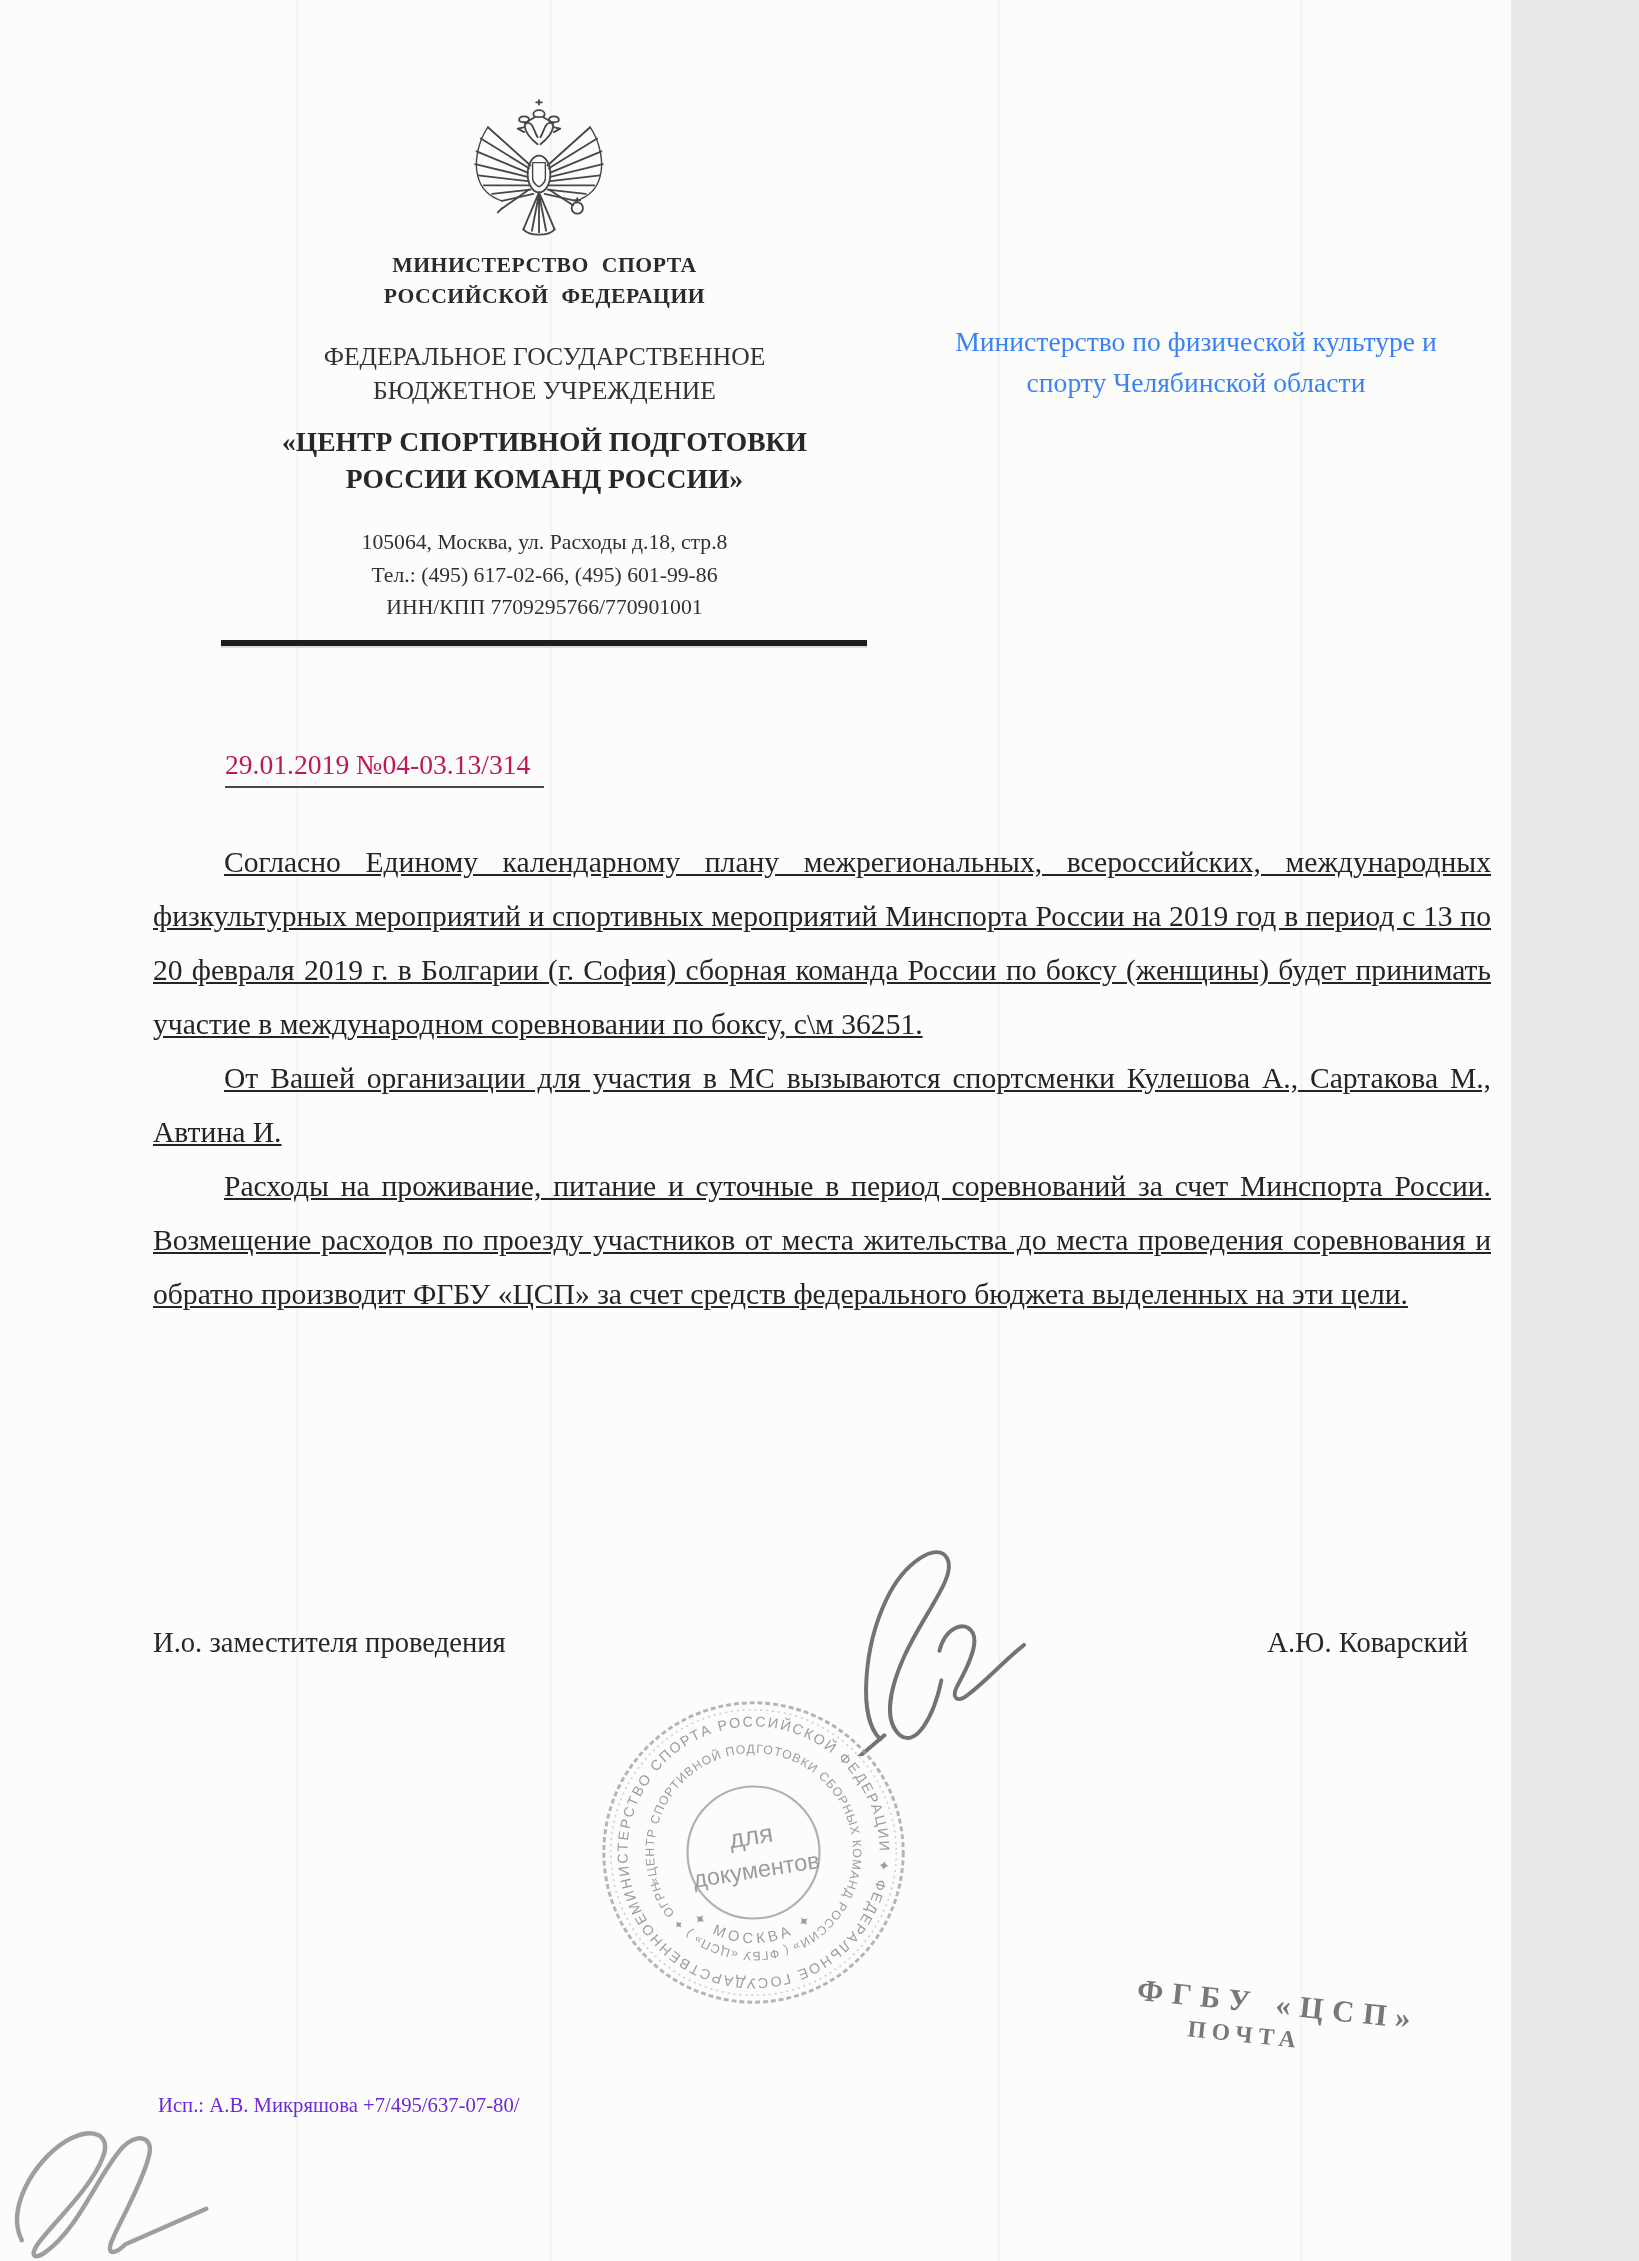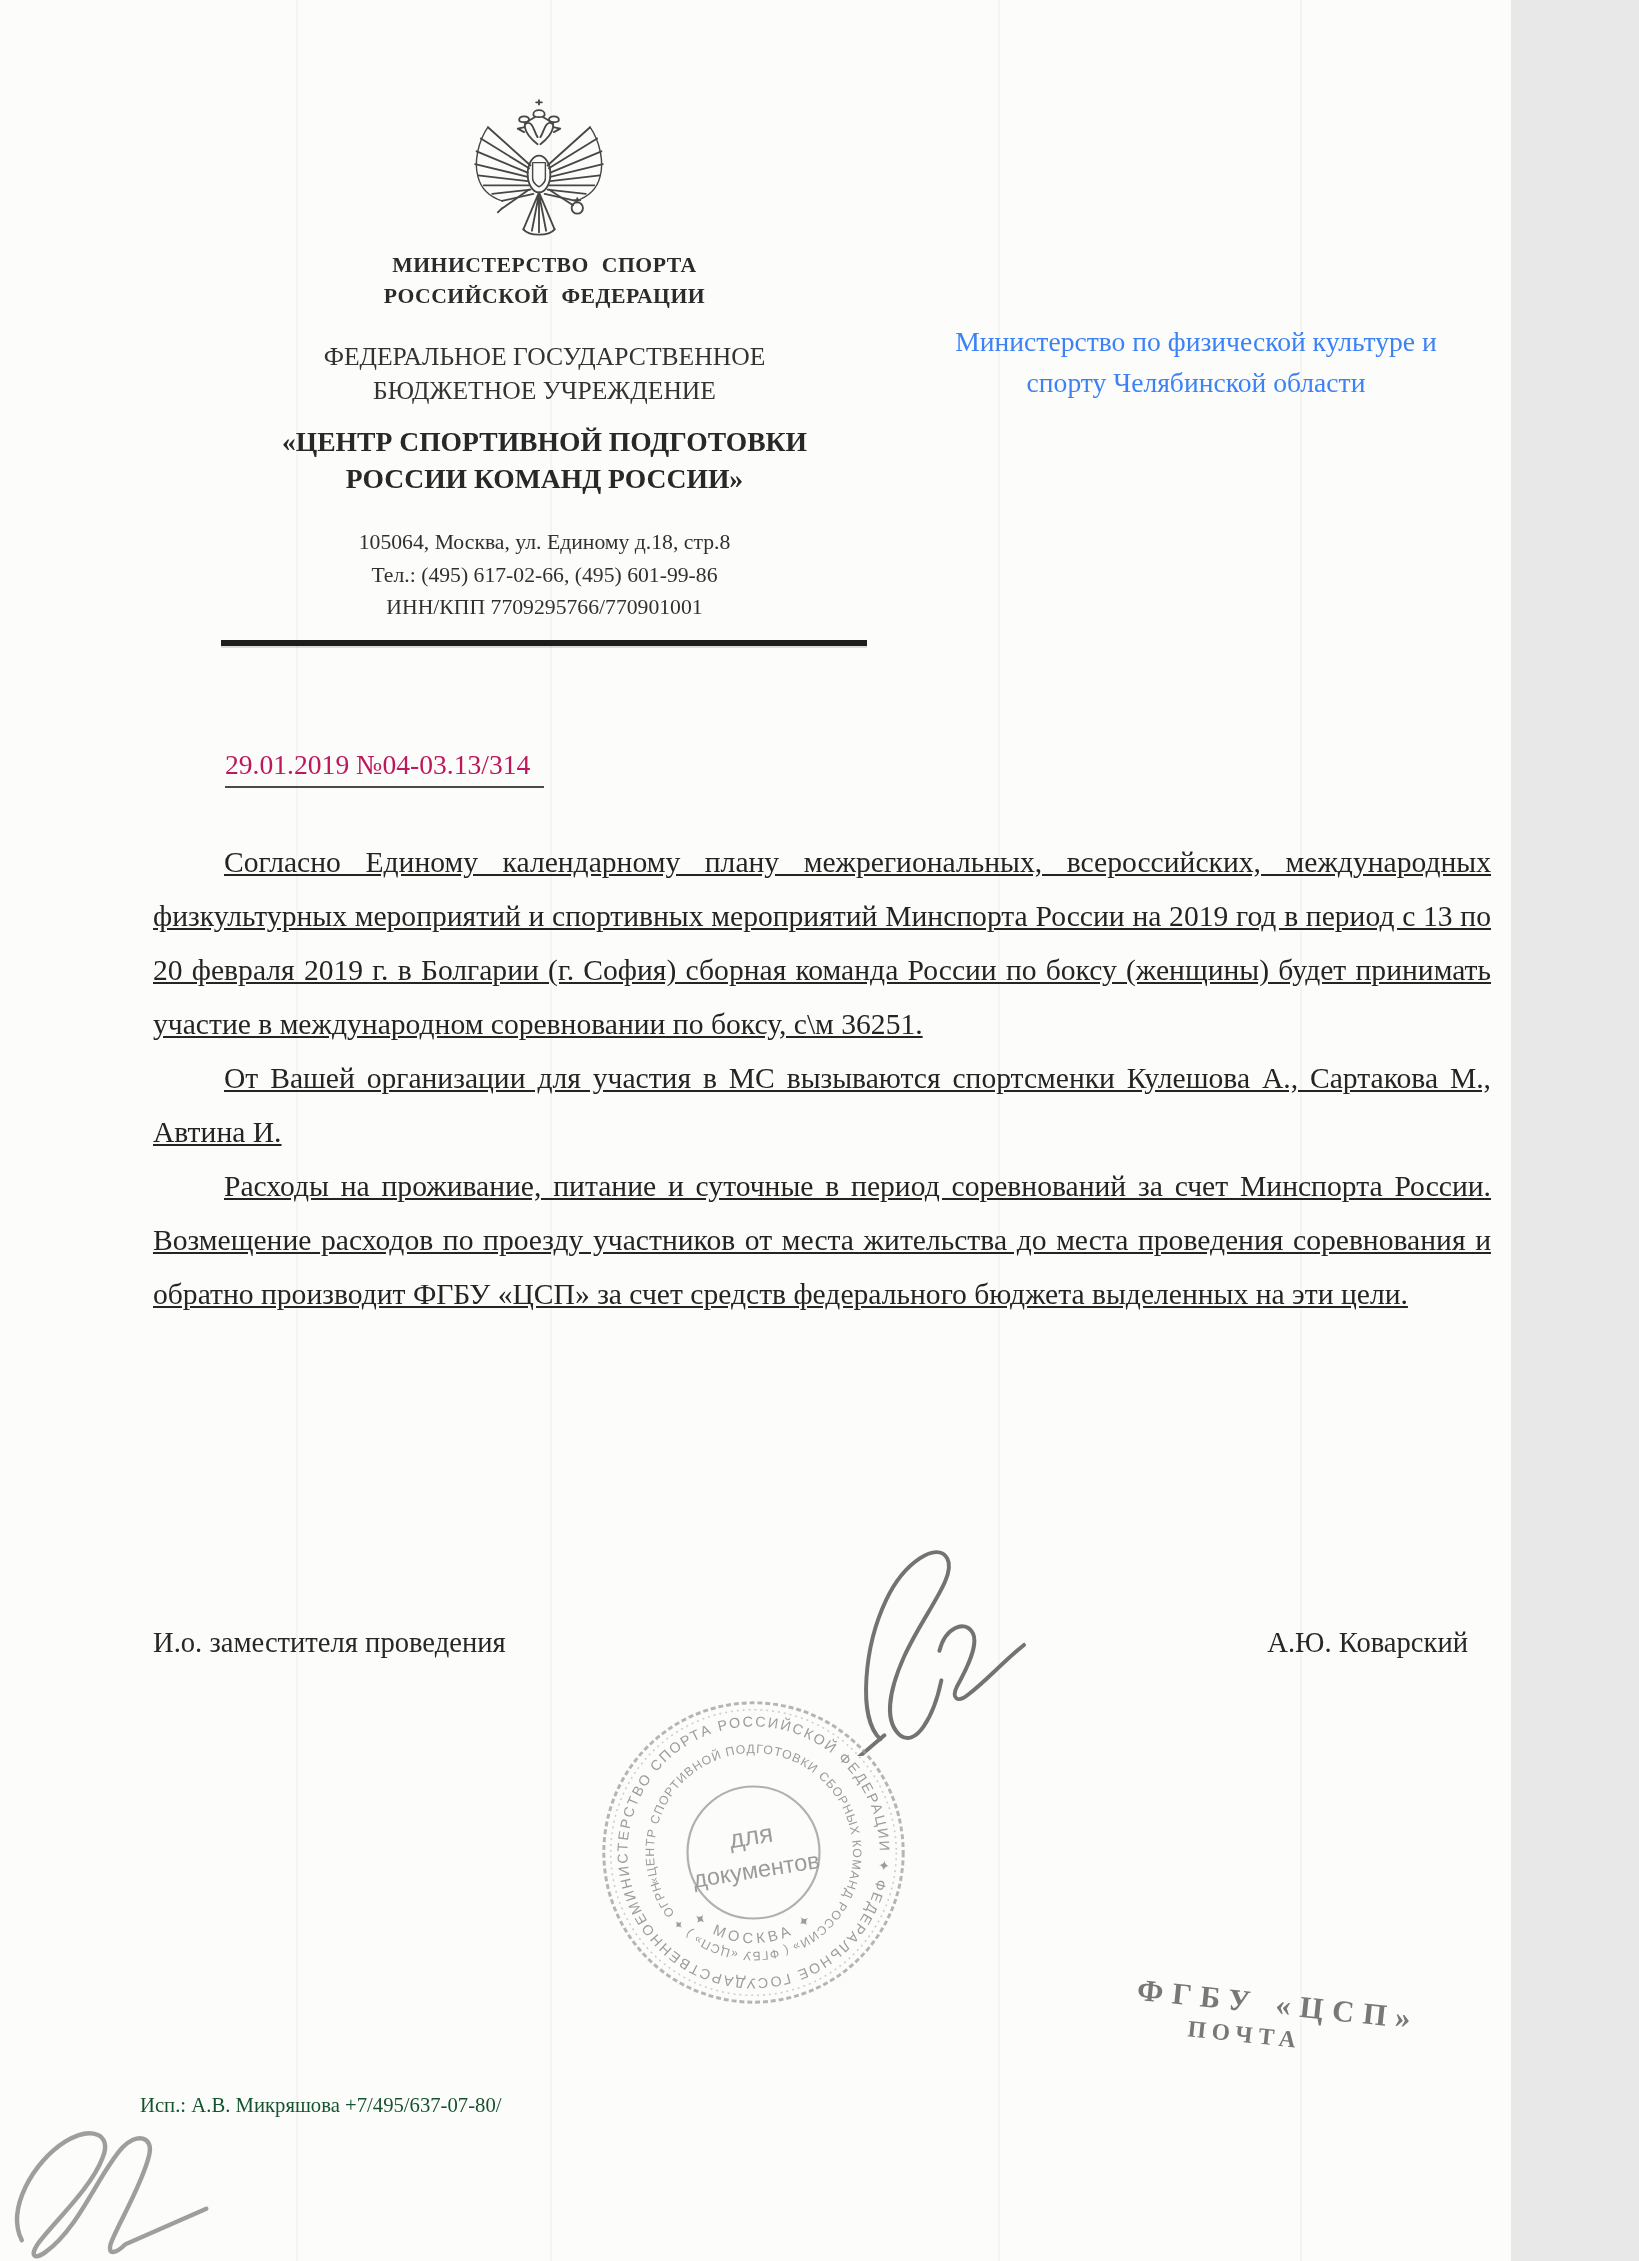--- a/index.html
+++ b/index.html
@@ -52,21 +52,21 @@
   
   .poststamp{
     position:absolute;left:1135px;top:1986px;width:256px;
     transform:rotate(6deg);
     text-align:center;color:#787878;
     font-family:"Liberation Serif", serif;
   }
   .poststamp .l1{font-size:30.5px;font-weight:bold;letter-spacing:8.9px;white-space:nowrap;}
   .poststamp .l2{font-size:23.6px;font-weight:bold;letter-spacing:5.9px;margin-top:2px;margin-right:33px;}
   
-  .executor{position:absolute;left:140px;top:2094px;font-size:20.7px;color:#14532d;}
+  .executor{position:absolute;left:158px;top:2094px;font-size:20.7px;color:#6d28d9;}
   .pencil{position:absolute;left:3.9px;top:2114px;}
 </style>
 </head>
 <body>
 
 <div class="page">
 
   <div class="scanline" style="left:296px"></div>
   <div class="scanline" style="left:550px"></div>
   <div class="scanline" style="left:998px"></div>
@@ -131,21 +131,21 @@
     <div>ФЕДЕРАЛЬНОЕ ГОСУДАРСТВЕННОЕ</div>
     <div>БЮДЖЕТНОЕ УЧРЕЖДЕНИЕ</div>
   </div>
 
   <div class="lh orgname">
     <div>«ЦЕНТР СПОРТИВНОЙ ПОДГОТОВКИ</div>
     <div>РОССИИ КОМАНД РОССИИ»</div>
   </div>
 
   <div class="lh addr">
-    <div>105064, Москва, ул. Единому д.18, стр.8</div>
+    <div>105064, Москва, ул. Расходы д.18, стр.8</div>
     <div>Тел.: (495) 617-02-66, (495) 601-99-86</div>
     <div>ИНН/КПП 7709295766/770901001</div>
   </div>
 
   <div class="rule"></div>
 
   <div class="addressee">Министерство по физической культуре и спорту Челябинской области</div>
 
   <div class="ref">29.01.2019 №04-03.13/314</div>
 

